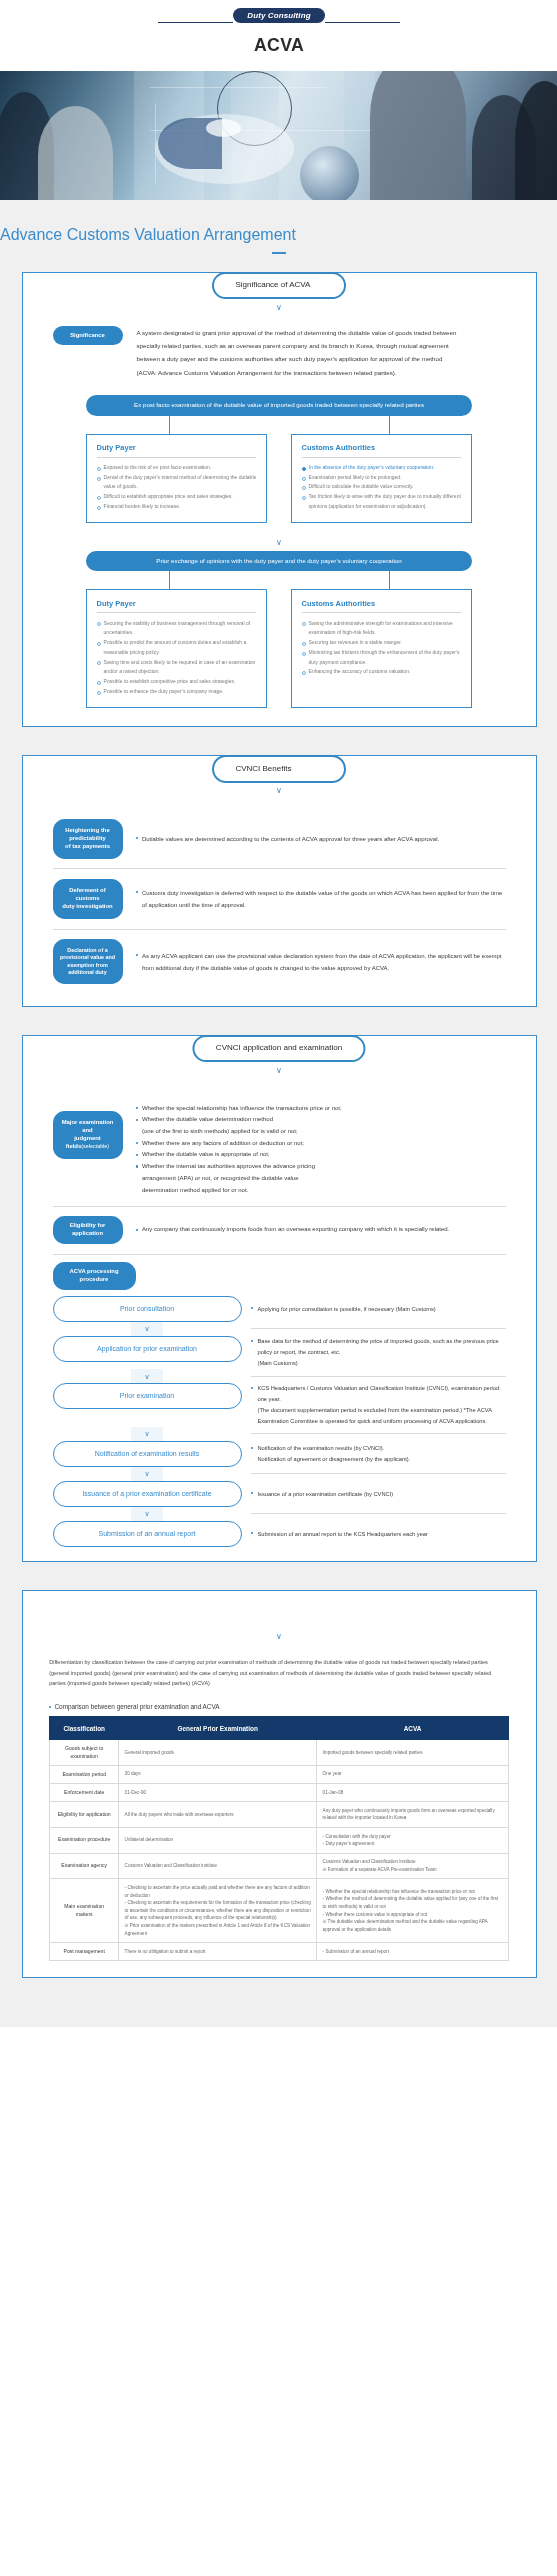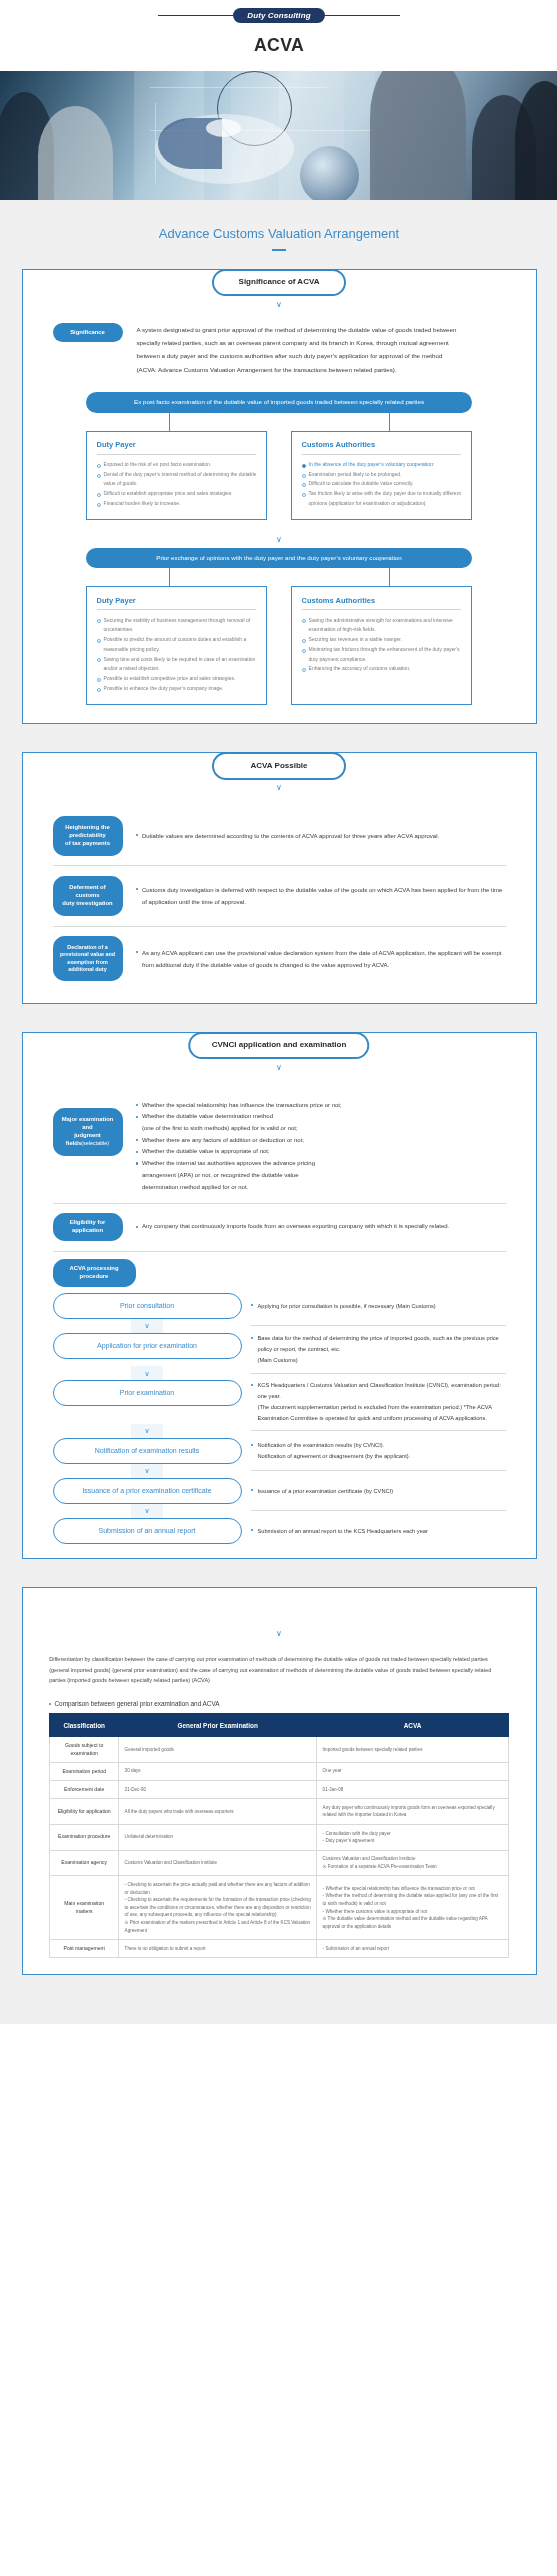--- a/index.html
+++ b/index.html
@@ -6,21 +6,21 @@
   body {
     width: 558px;
     background: #ffffff;
     font-family: "Liberation Sans", sans-serif;
     color: #333;
     -webkit-font-smoothing: antialiased;
   }
 
   
   .page-head { background:#fff; padding: 7.5px 0 15px; }
-  .kicker-row { display:flex; align-items:center; justify-content:center; gap:0; }
+  .kicker-row { display:flex; align-items:flex-end; justify-content:center; gap:0; }
   .kicker-rule { height:1.1px; background:#1f3864; width:75px; }
   .kicker-pill {
     background:#1f3864; color:#fff; font-style:italic; font-weight:bold;
     font-size:8px; padding:3.2px 14px; border-radius:7.5px; letter-spacing:0.1px;
     white-space:nowrap;
   }
   .page-title {
     text-align:center; font-size:17.7px; font-weight:bold; letter-spacing:0.3px;
     color:#2b2b2b; margin-top:11.8px;
   }
@@ -30,31 +30,31 @@
     background:linear-gradient(115deg,#1d3b52 0%, #4a6f88 14%, #9fc0d4 32%, #cfe0ea 48%, #b5cddd 62%, #6f8ba1 80%, #28384a 100%);
   }
   .hero .glassbar { position:absolute; top:0; bottom:0; background:rgba(255,255,255,.16); }
   .hero .silh { position:absolute; border-radius:50% 50% 0 0; background:rgba(20,30,45,.62); }
   .hero .pie { position:absolute; border-radius:50%; }
   .hero .grid-line { position:absolute; background:rgba(255,255,255,.35); }
 
   
   .body-wrap { background:#f0f0f0; padding: 19.3px 0 21.4px; }
   .section-head {
-    text-align:center; color:#3a8ccc; font-size:13px; margin: 7.5px 0 2.1px;
+    text-align:left; color:#3a8ccc; font-size:16px; margin: 7.5px 0 2.1px;
   }
   .section-underline { width:14px; height:1.6px; background:#3a8ccc; margin:7.5px auto 18px; }
 
   
   .panel-block { position:relative; margin: 0 auto 28px; width:515px; }
   .panel-title {
     position:absolute; left:50%; transform:translateX(-50%); top:0;
     background:#fff; border:2.7px solid #3488c4; border-radius:18px;
-    padding:6.4px 21.4px; font-size:8px; color:#2b2b2b; text-align:center;
-    line-height:1.35; z-index:3; min-width:134px; white-space:nowrap;font-weight:bold;
+    padding:6.4px 21.4px; font-size:8px; color:#2b2b2b; text-align:left;
+    line-height:1.35; z-index:3; min-width:134px; white-space:nowrap;
   }
   .panel-title.two-line { white-space:normal; width:161px; }
   .panel-box {
     border:0.5px solid #3a8ccc; background:#fff; margin-top:15px;
     padding:30px 16px 18px;
   }
   .chev {
     text-align:center; color:#3a8ccc; font-size:8px; line-height:1;
     margin: 1.1px 0 14px; user-select:none;
   }
@@ -263,21 +263,21 @@
             <li>Securing tax revenues in a stable manger.</li>
             <li>Minimizing tax frictions through the enhancement of the duty payer’s duty payment compliance.</li>
             <li>Enhancing the accuracy of customs valuation.</li>
           </ul>
         </div>
       </div>
     </div>
   </div>
 
   <div class="panel-block">
-    <div class="panel-title">ACVA Possible</div>
+    <div class="panel-title">CVNCI Benefits</div>
     <div class="panel-box" style="padding-bottom:11.8px;">
       <div class="chev">∨</div>
 
       <div class="benefit-row">
         <div class="tag-pill tall" style="white-space:pre-line;">Heightening the predictability
 of tax payments</div>
         <ul class="bullets">
           <li>Dutiable values are determined according to the contents of ACVA approval for three years after ACVA approval.</li>
         </ul>
       </div>

